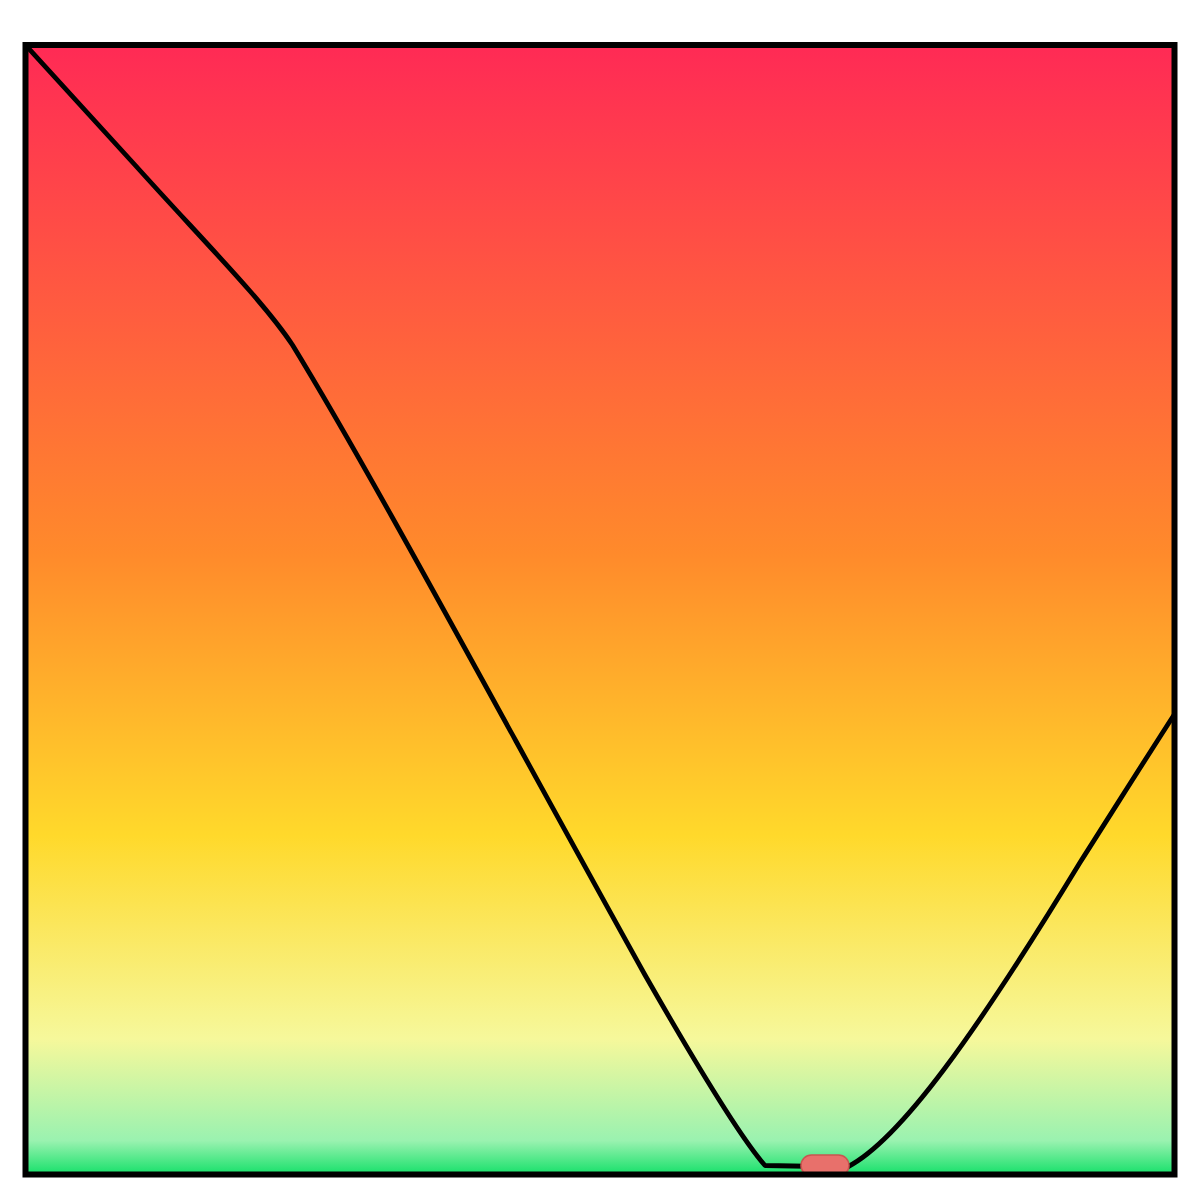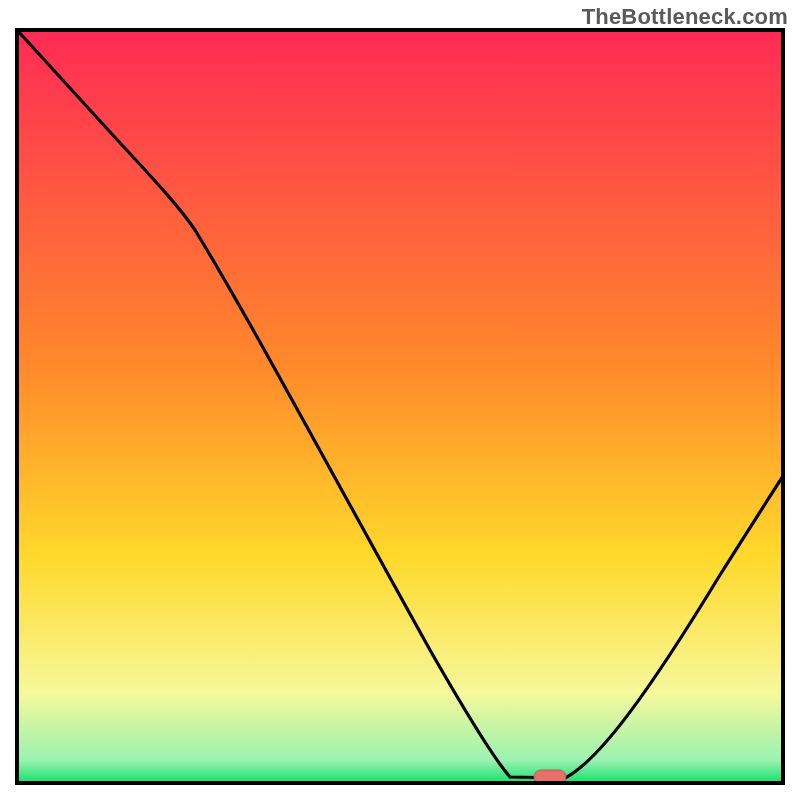--- a/index.html
+++ b/index.html
@@ -64,14 +64,13 @@
         C 600 760, 650 690, 720 575
         C 755 520, 780 480, 800 450
         L 800 450" fill="none" stroke="#000000" stroke-width="3.2" stroke-linecap="round" stroke-linejoin="round"></path>
     </g>
 
     <rect x="534" y="770" rx="7" ry="7" width="32" height="14" fill="#e8706b" stroke="#c95550" stroke-width="1"></rect>
 
     <rect x="17" y="30" width="766" height="753" fill="none" stroke="#000000" stroke-width="4"></rect>
   </svg>
 
-  <div class="watermark">TheBottleneck.com</div>
 </div>
 
 </body></html>

